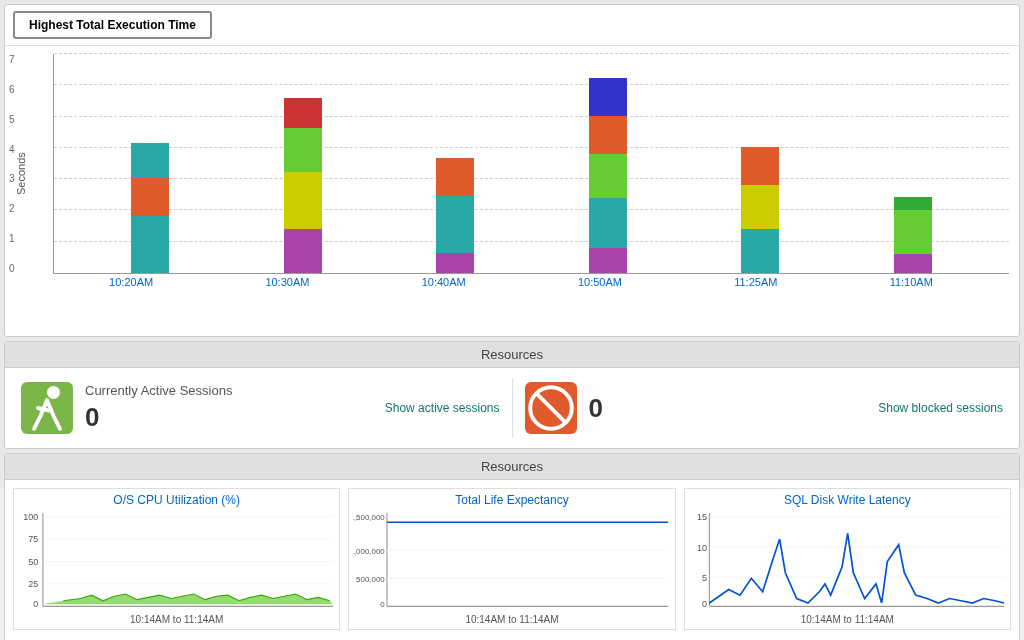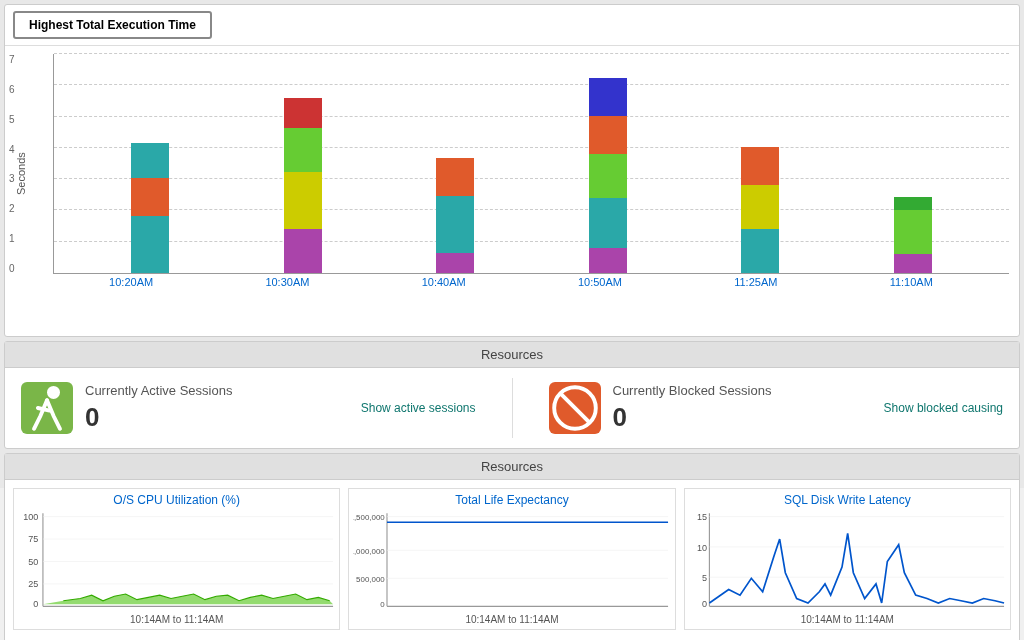--- a/index.html
+++ b/index.html
@@ -17,21 +17,21 @@
     .chart-subtitle { text-align: center; background: #e0e0e0; padding: 4px; font-size: 12px; color: #444; border-bottom: 1px solid #ccc; }
 
     .chart-area { padding: 8px 10px 10px 10px; height: 290px; position: relative; }
     .chart-inner { display: flex; height: 240px; position: relative; }
     .y-axis-label { writing-mode: vertical-rl; transform: rotate(180deg); font-size: 11px; color: #555; margin-right: 4px; display: flex; align-items: center; justify-content: center; }
     .chart-plot { flex: 1; position: relative; border-left: 1px solid #999; border-bottom: 1px solid #999; }
 
     
     .sessions-section { background: #fff; border: 1px solid #ccc; border-radius: 3px; }
     .section-title { text-align: center; background: #e0e0e0; padding: 5px; font-size: 13px; color: #444; border-bottom: 1px solid #ccc; }
-    .sessions-row { display: flex; padding: 10px 16px; gap: 36px; align-items: center; justify-content: space-between; }
+    .sessions-row { display: flex; padding: 10px 16px; gap: 12px; align-items: center; justify-content: space-between; }
     .session-card { display: flex; align-items: center; gap: 12px; flex: 1; }
     .session-icon { width: 52px; height: 52px; border-radius: 6px; display: flex; align-items: center; justify-content: center; font-size: 28px; color: white; }
     .session-icon.green { background: #7ab648; }
     .session-icon.orange { background: #e05a2b; }
     .session-info { flex: 1; }
     .session-label { font-size: 13px; color: #555; margin-bottom: 4px; }
     .session-count { font-size: 26px; font-weight: bold; color: #333; }
     .session-link { color: #0f766e; cursor: pointer; font-size: 12px; margin-left: auto; }
     .session-divider { width: 1px; background: #ddd; height: 60px; }
 
@@ -161,24 +161,23 @@
       <div class="session-divider"></div>
 
       <div class="session-card">
         <div class="session-icon orange">
           <svg viewBox="0 0 40 40" width="38" height="38">
             <circle cx="20" cy="20" r="16" stroke="white" stroke-width="3" fill="none"></circle>
             <line x1="8" y1="8" x2="32" y2="32" stroke="white" stroke-width="3"></line>
           </svg>
         </div>
         <div class="session-info">
-          <div class="session-label">Currently Blocked Sessions</div>
           <div class="session-count">0</div>
         </div>
-        <div class="session-link">Show blocked causing</div>
+        <div class="session-link">Show blocked sessions</div>
       </div>
     </div>
   </div>
 
   <div class="resources-section">
     <div class="section-title">Resources</div>
     <div class="resources-row">
 
       <div class="resource-chart">
         <div class="resource-title">O/S CPU Utilization (%)</div>

